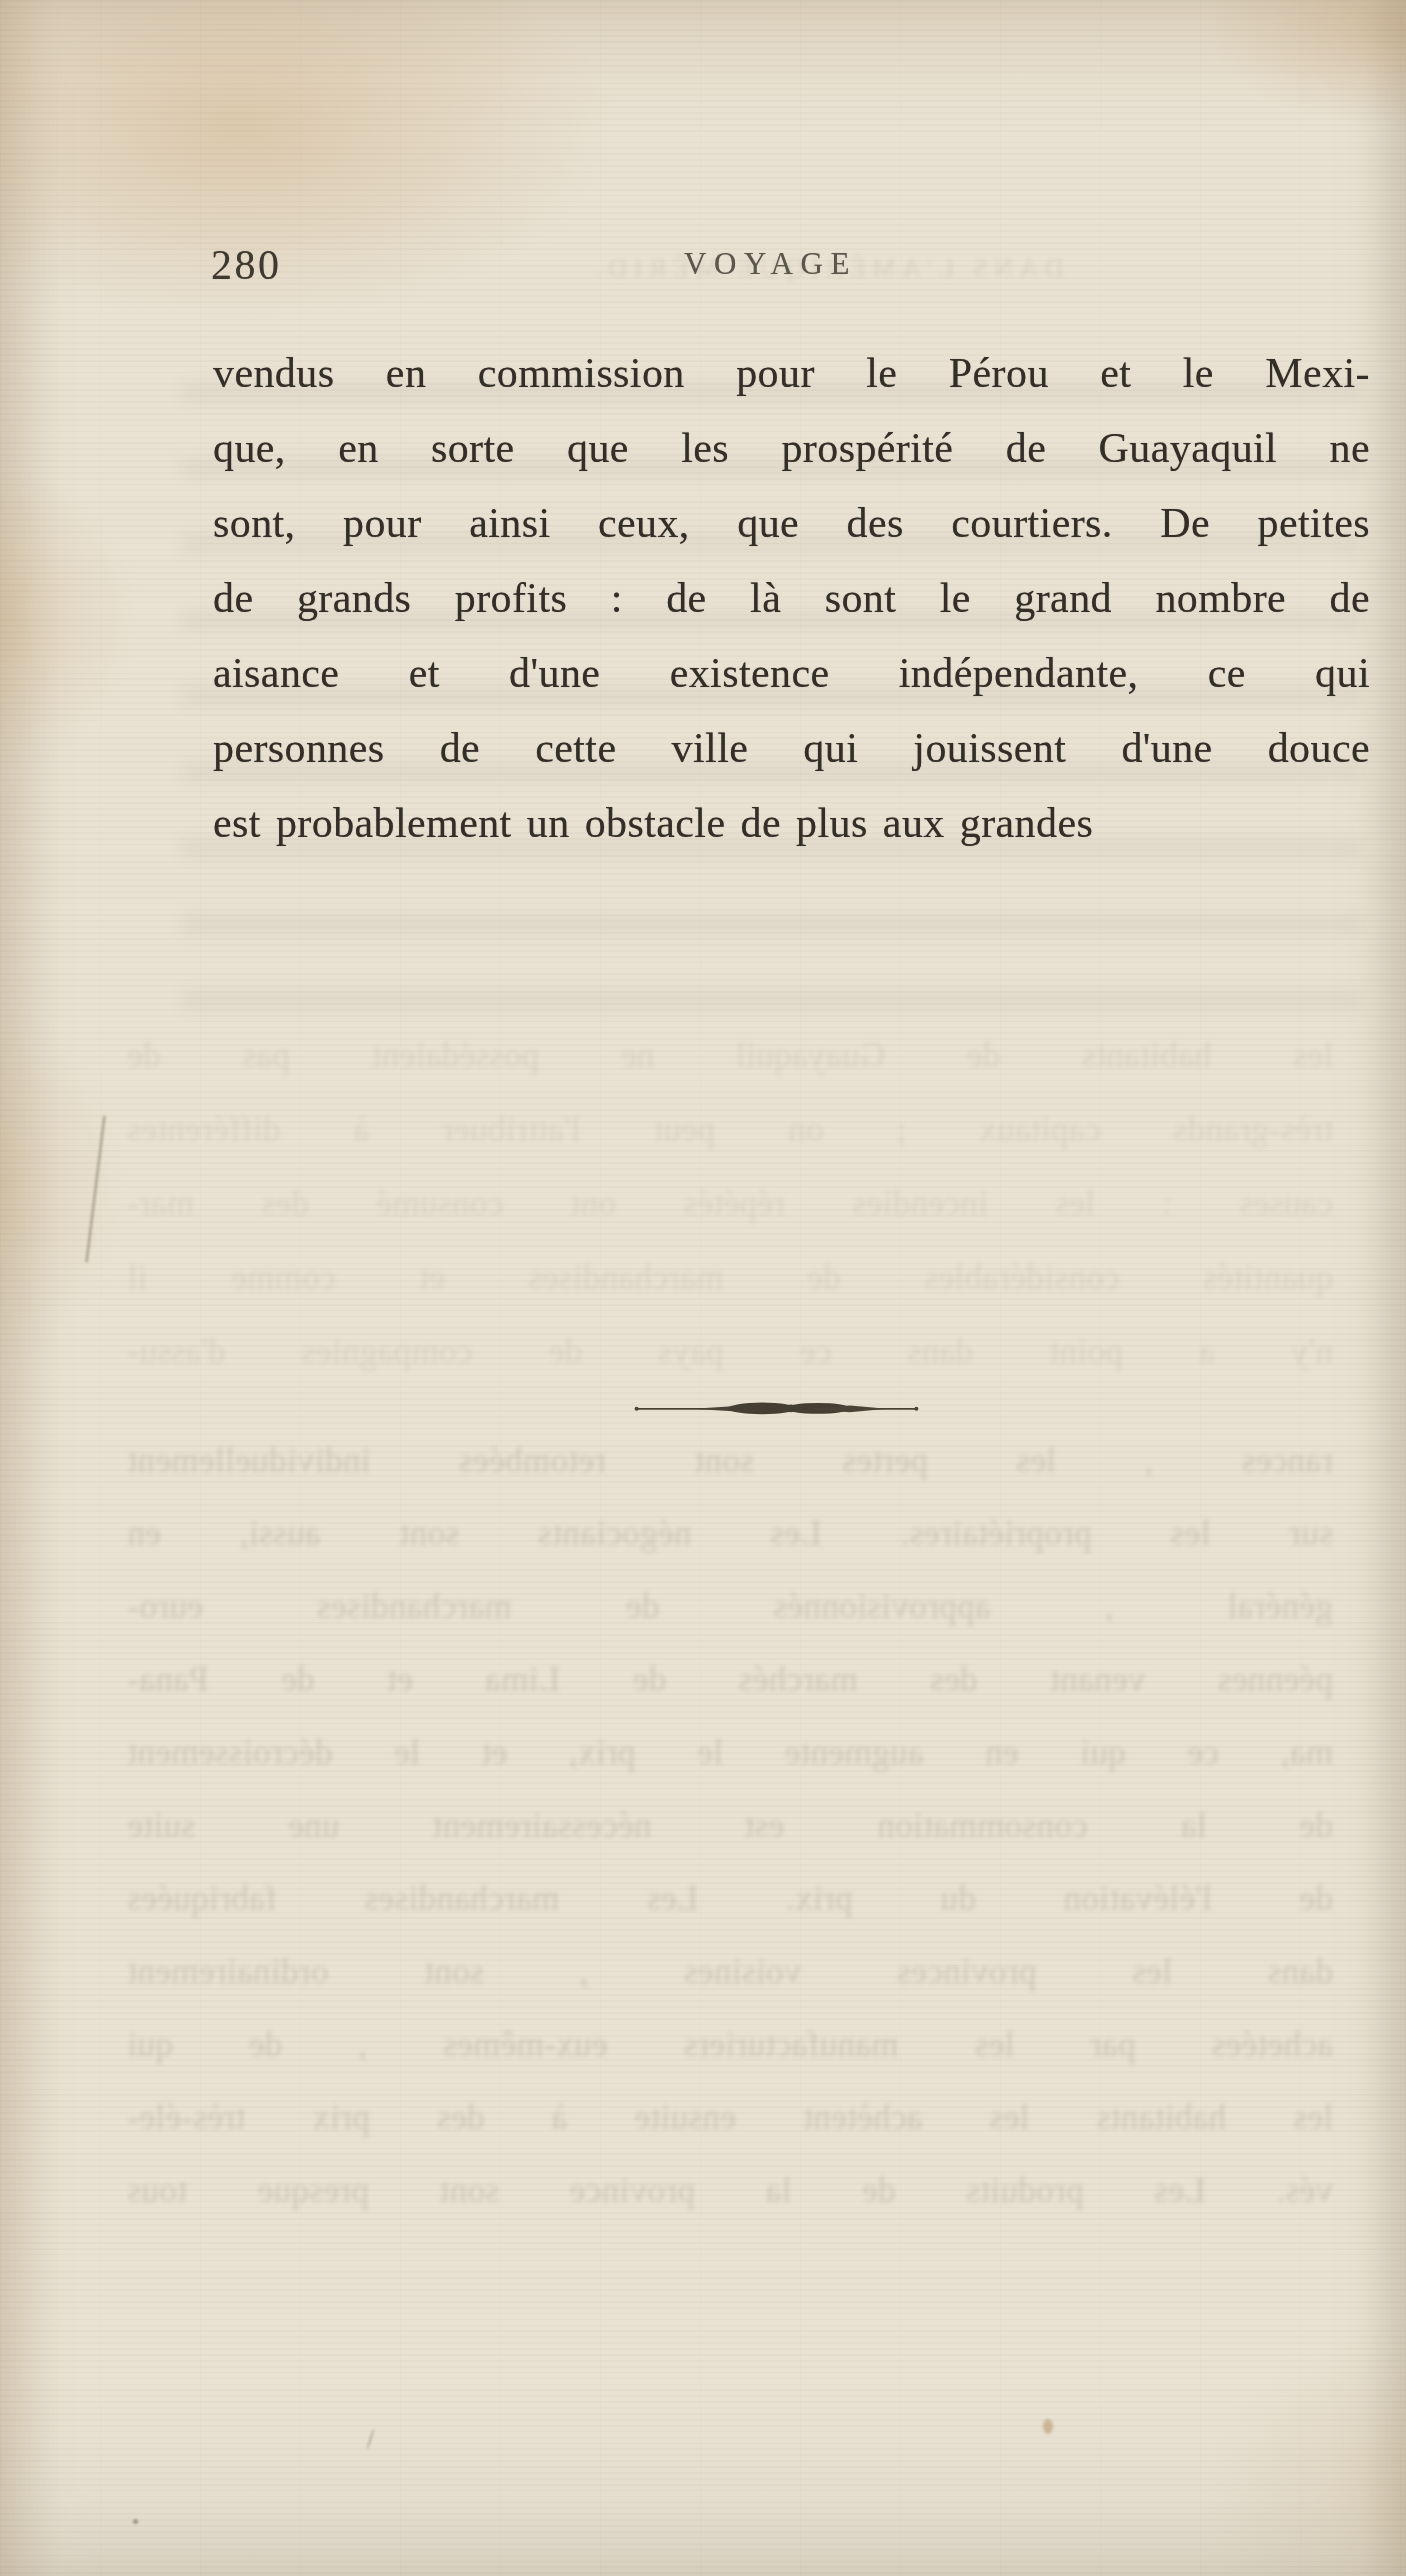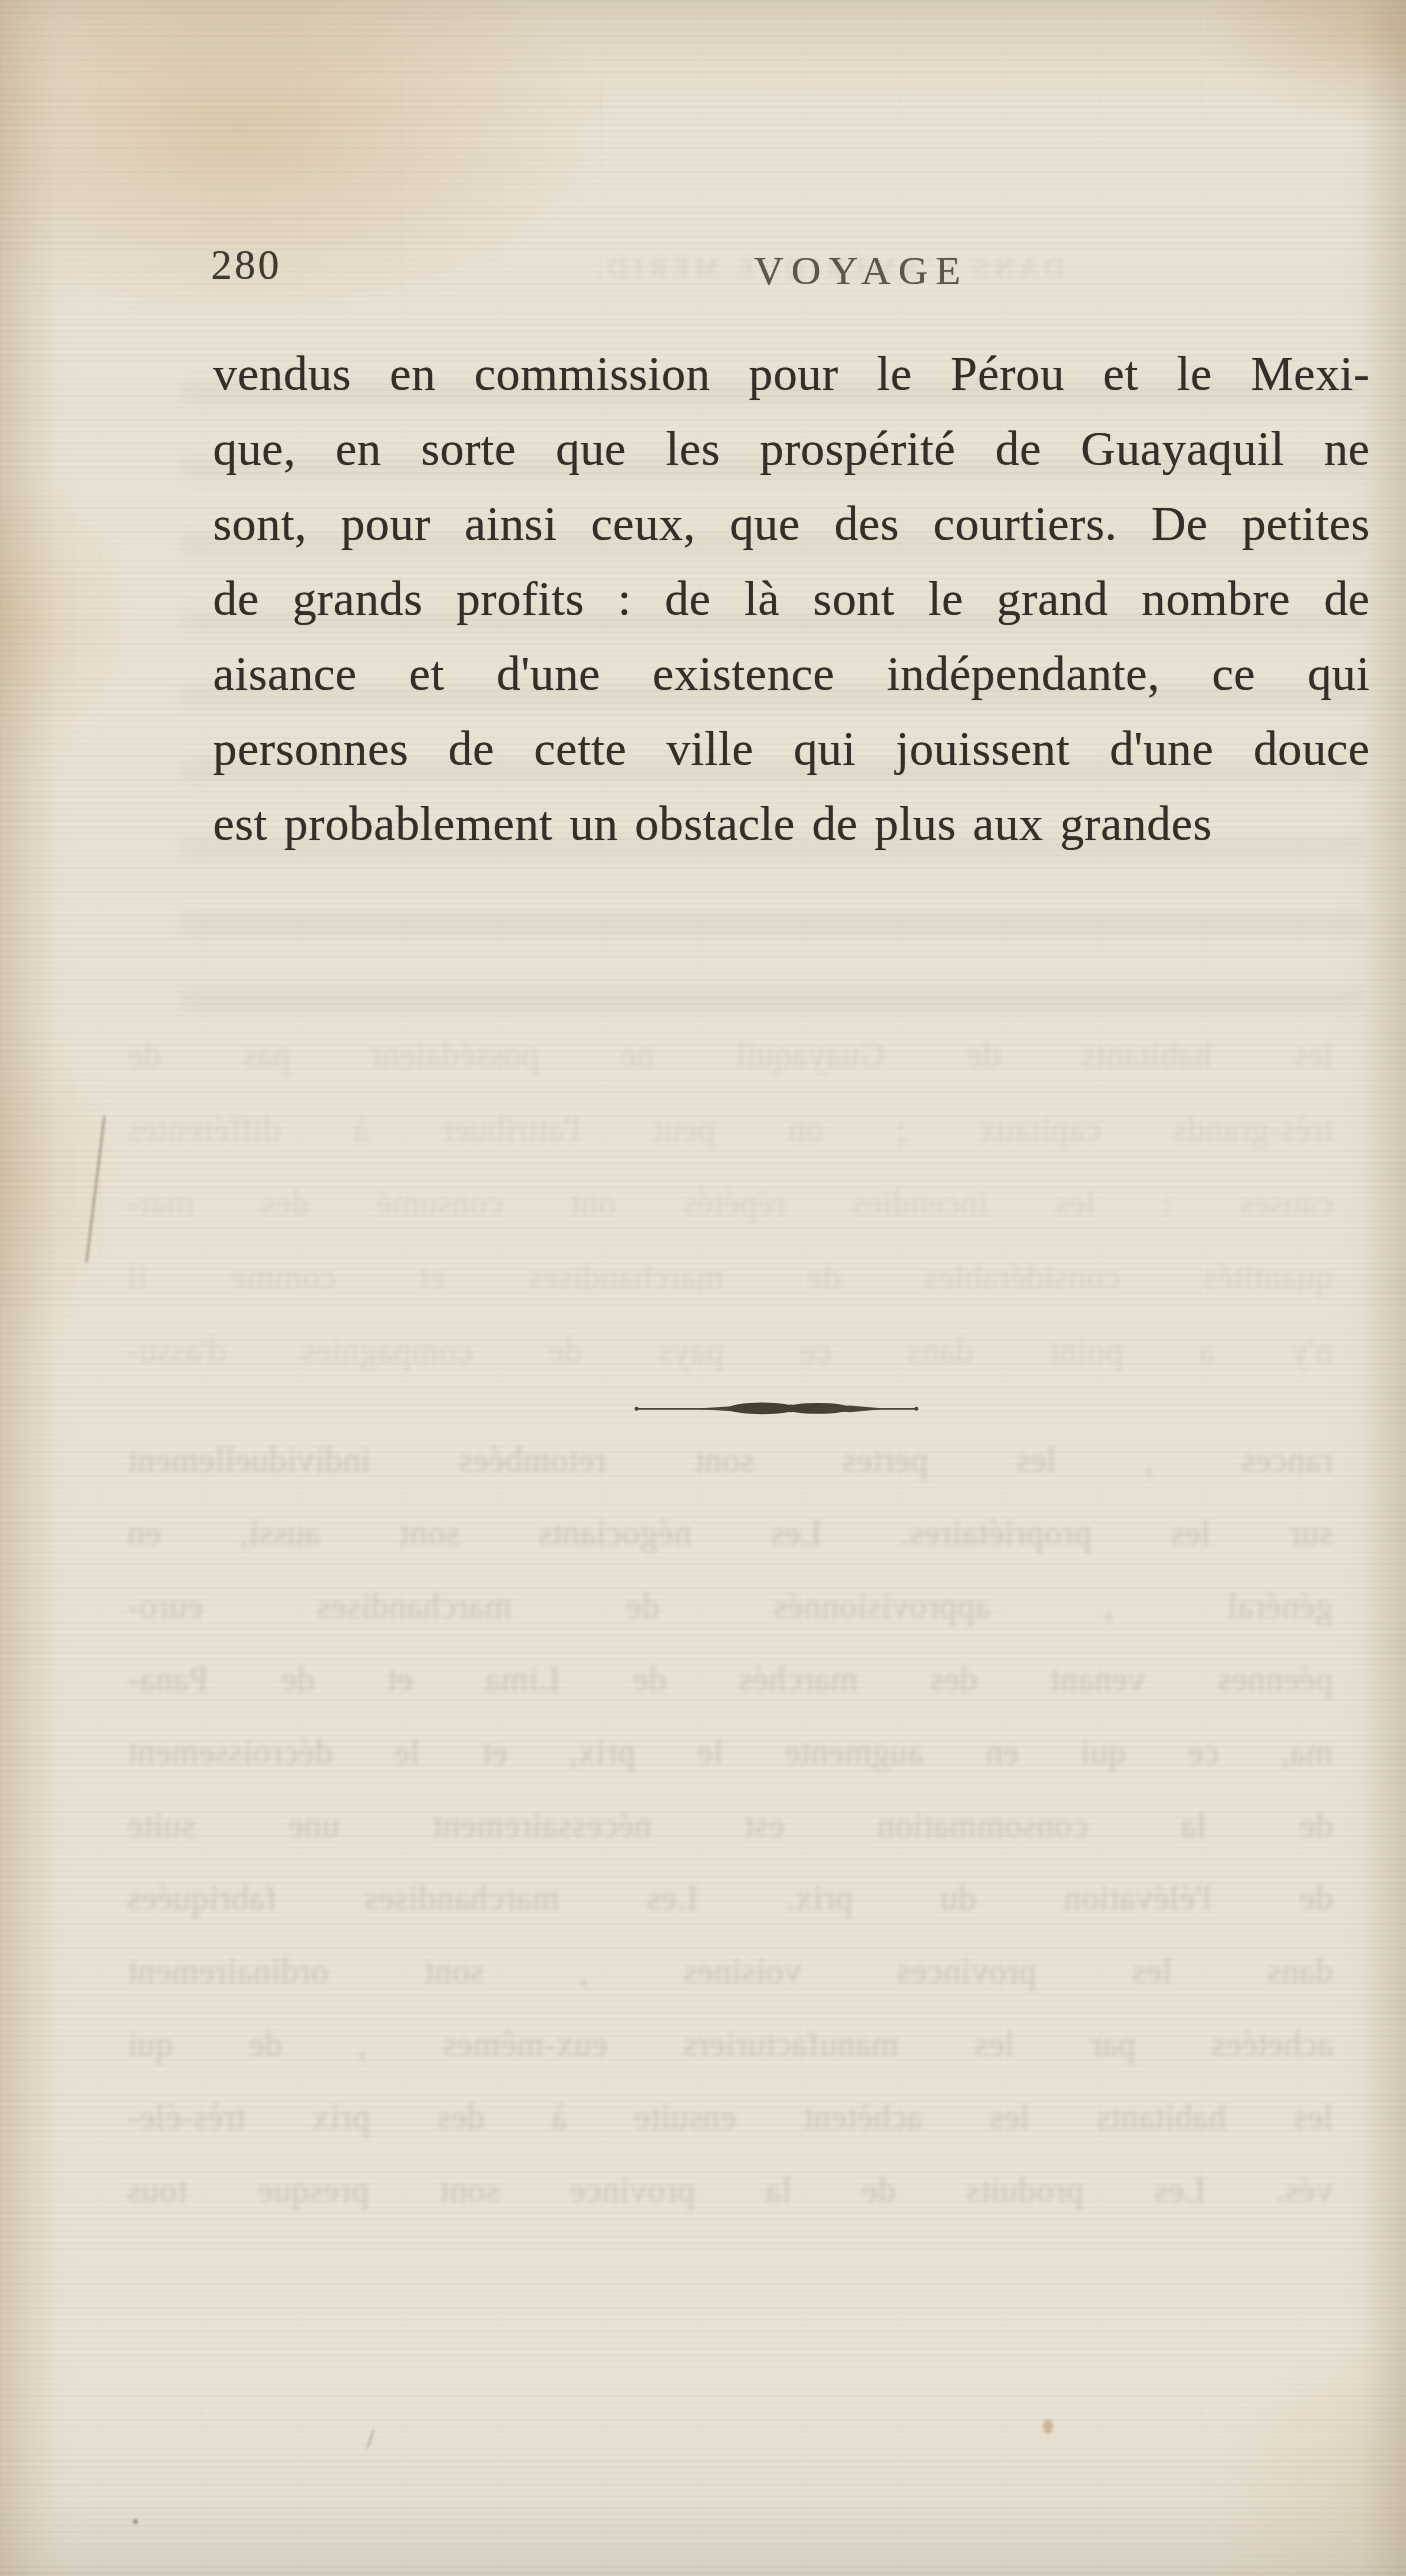--- a/index.html
+++ b/index.html
@@ -28,37 +28,37 @@
       repeating-linear-gradient(180deg, rgba(120,110,90,0.035) 0 1.7px, rgba(0,0,0,0) 1.7px 5.9px),
       repeating-linear-gradient(90deg,  rgba(120,110,90,0.025) 0 0.8px, rgba(0,0,0,0) 0.8px 100px);
     mix-blend-mode:multiply;
   }
   .pagenum{
     position:absolute;left:211px;top:241px;
     font-size:42px;color:#3f3a31;letter-spacing:2.5px;
     text-shadow:0 0 0.8px rgba(50,44,32,0.45);
   }
   .running-head{
-    position:absolute;left:754px;top:246px;
-    font-size:41px;letter-spacing:7.6px;color:#49443b;opacity:.88;
+    position:absolute;left:684px;top:246px;
+    font-size:31px;letter-spacing:7.6px;color:#49443b;opacity:.88;
     text-shadow:0 0 0.8px rgba(60,54,40,0.5);
   }
   .ghost{color:#6e6858;transform:scaleX(-1);filter:blur(1.9px);}
   .header-ghost{
     position:absolute;left:540px;top:253px;width:574px;
     font-size:27px;letter-spacing:5.9px;text-align:center;opacity:.12;
   }
   .interline-ghost{
     position:absolute;left:181px;top:381px;width:1181px;height:649px;
     background:repeating-linear-gradient(180deg, rgba(118,110,94,0.12) 0 22px, rgba(0,0,0,0) 22px 76px);
     filter:blur(6.7px);opacity:.55;pointer-events:none;
   }
   .paragraph{
     position:absolute;left:213px;top:336px;width:1157px;
-    font-size:48px;line-height:75px;color:#332f28;
+    font-size:42px;line-height:75px;color:#332f28;
     letter-spacing:0.4px;word-spacing:4.2px;
     text-shadow:0 0 0.8px rgba(45,40,28,0.55);
   }
   .paragraph .pline{text-align:justify;text-align-last:justify;height:75px;}
   .paragraph .pline:last-child{text-align-last:left;}
   .ghost-block{position:absolute;left:127px;width:1206px;font-size:35px;letter-spacing:0.4px;}
   .ghost-upper{top:1019px;line-height:74px;opacity:0.12;}
   .ghost-lower{top:1424px;line-height:73px;opacity:0.21;}
   .ghost-block .gline{text-align:justify;text-align-last:justify;}
   .divider{position:absolute;left:634px;top:1397px;}

